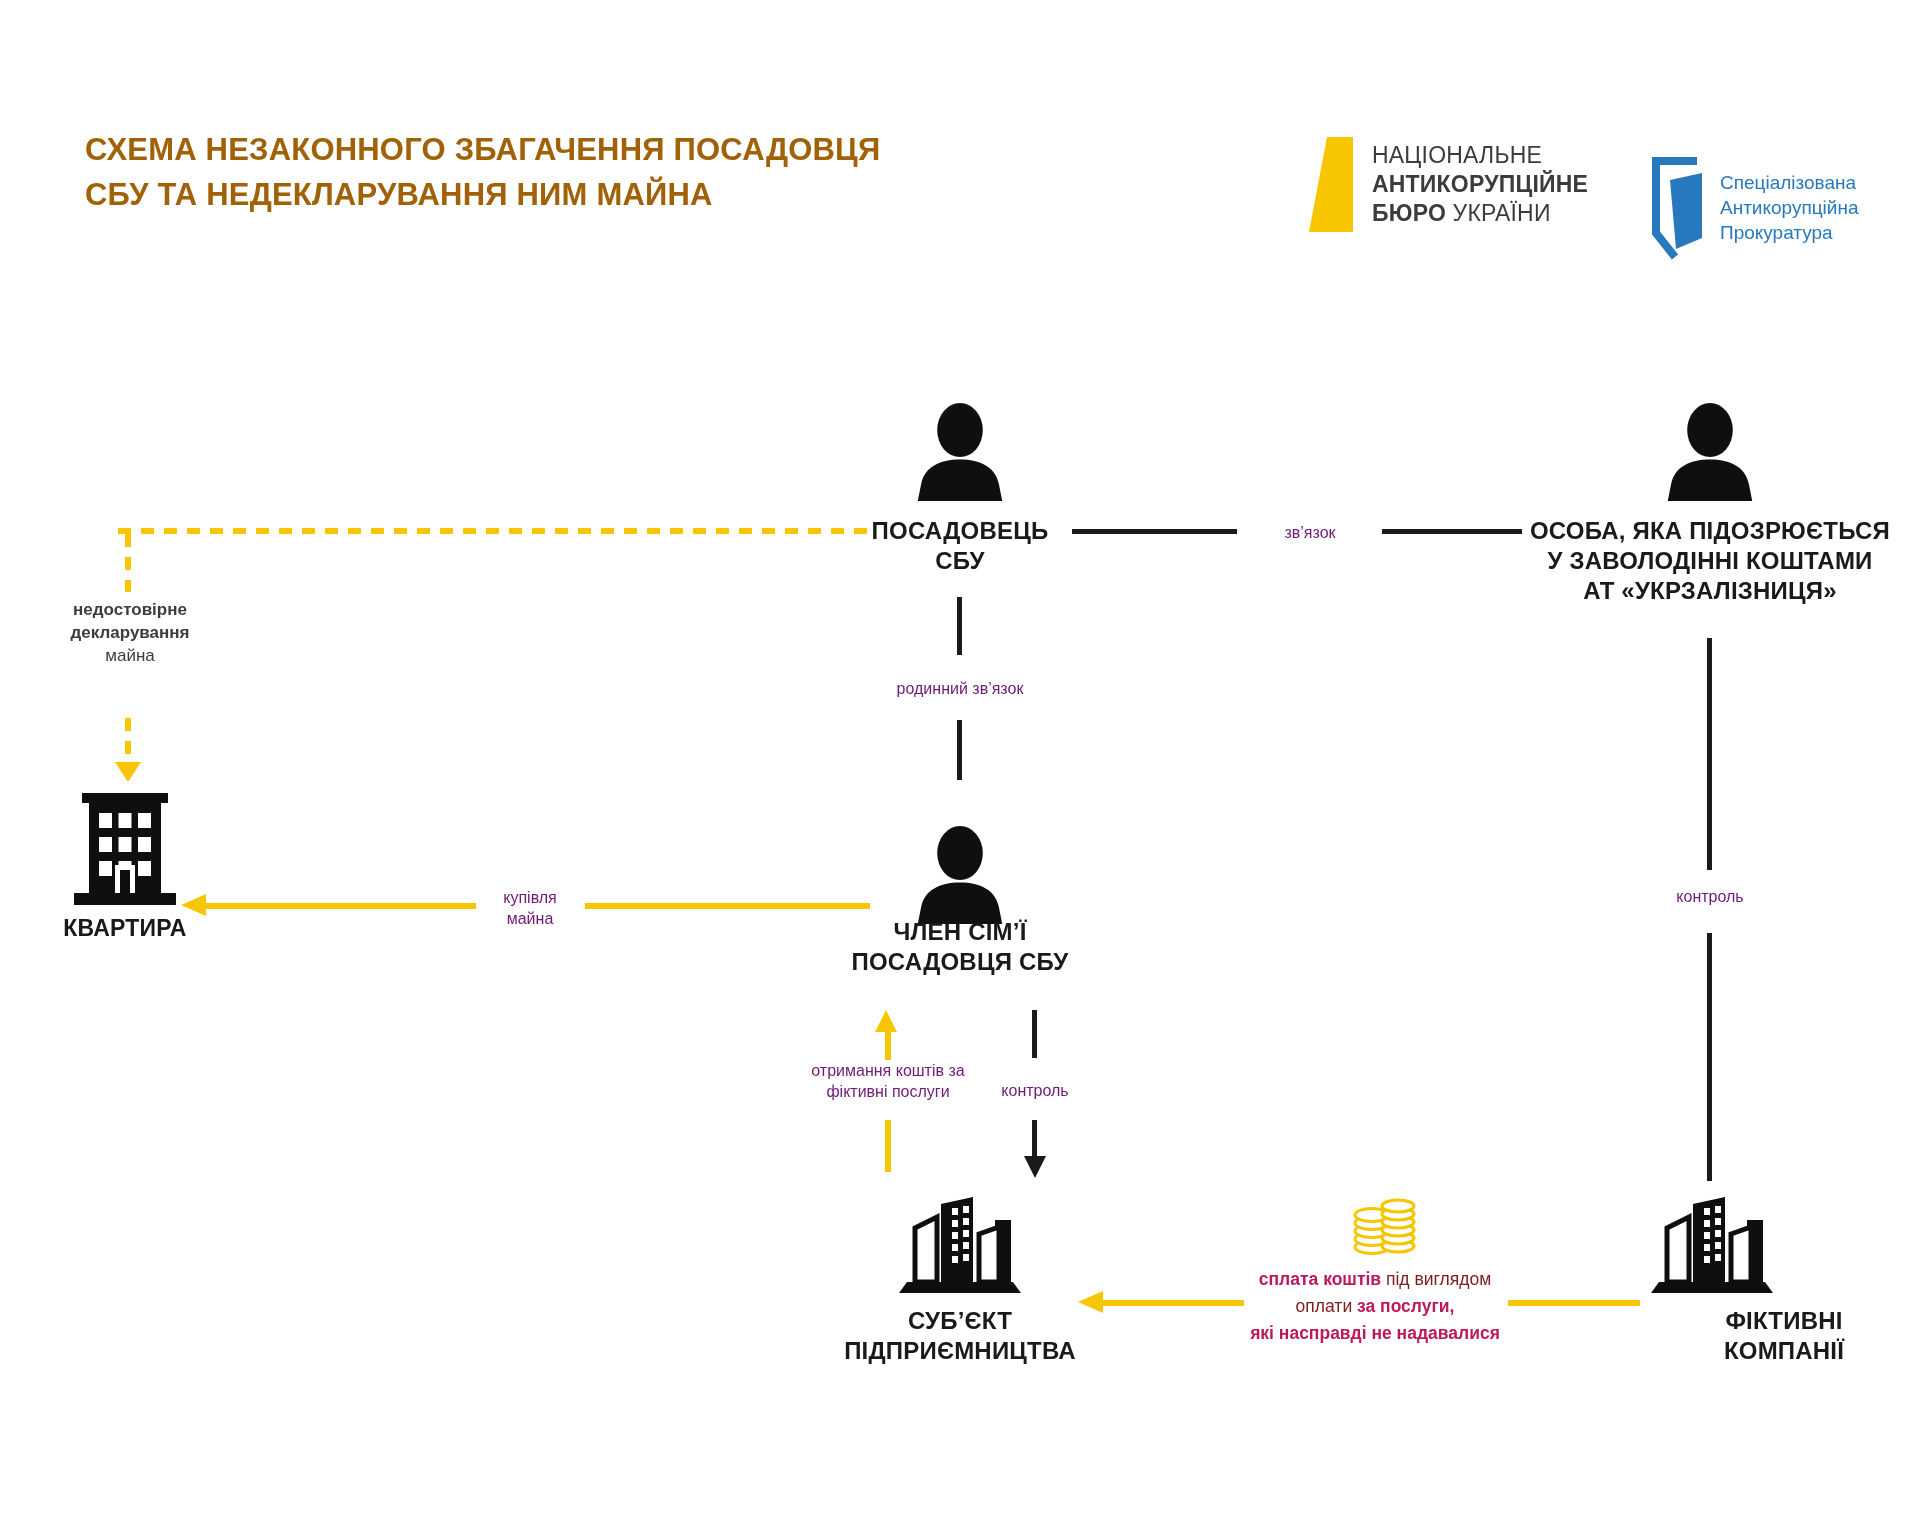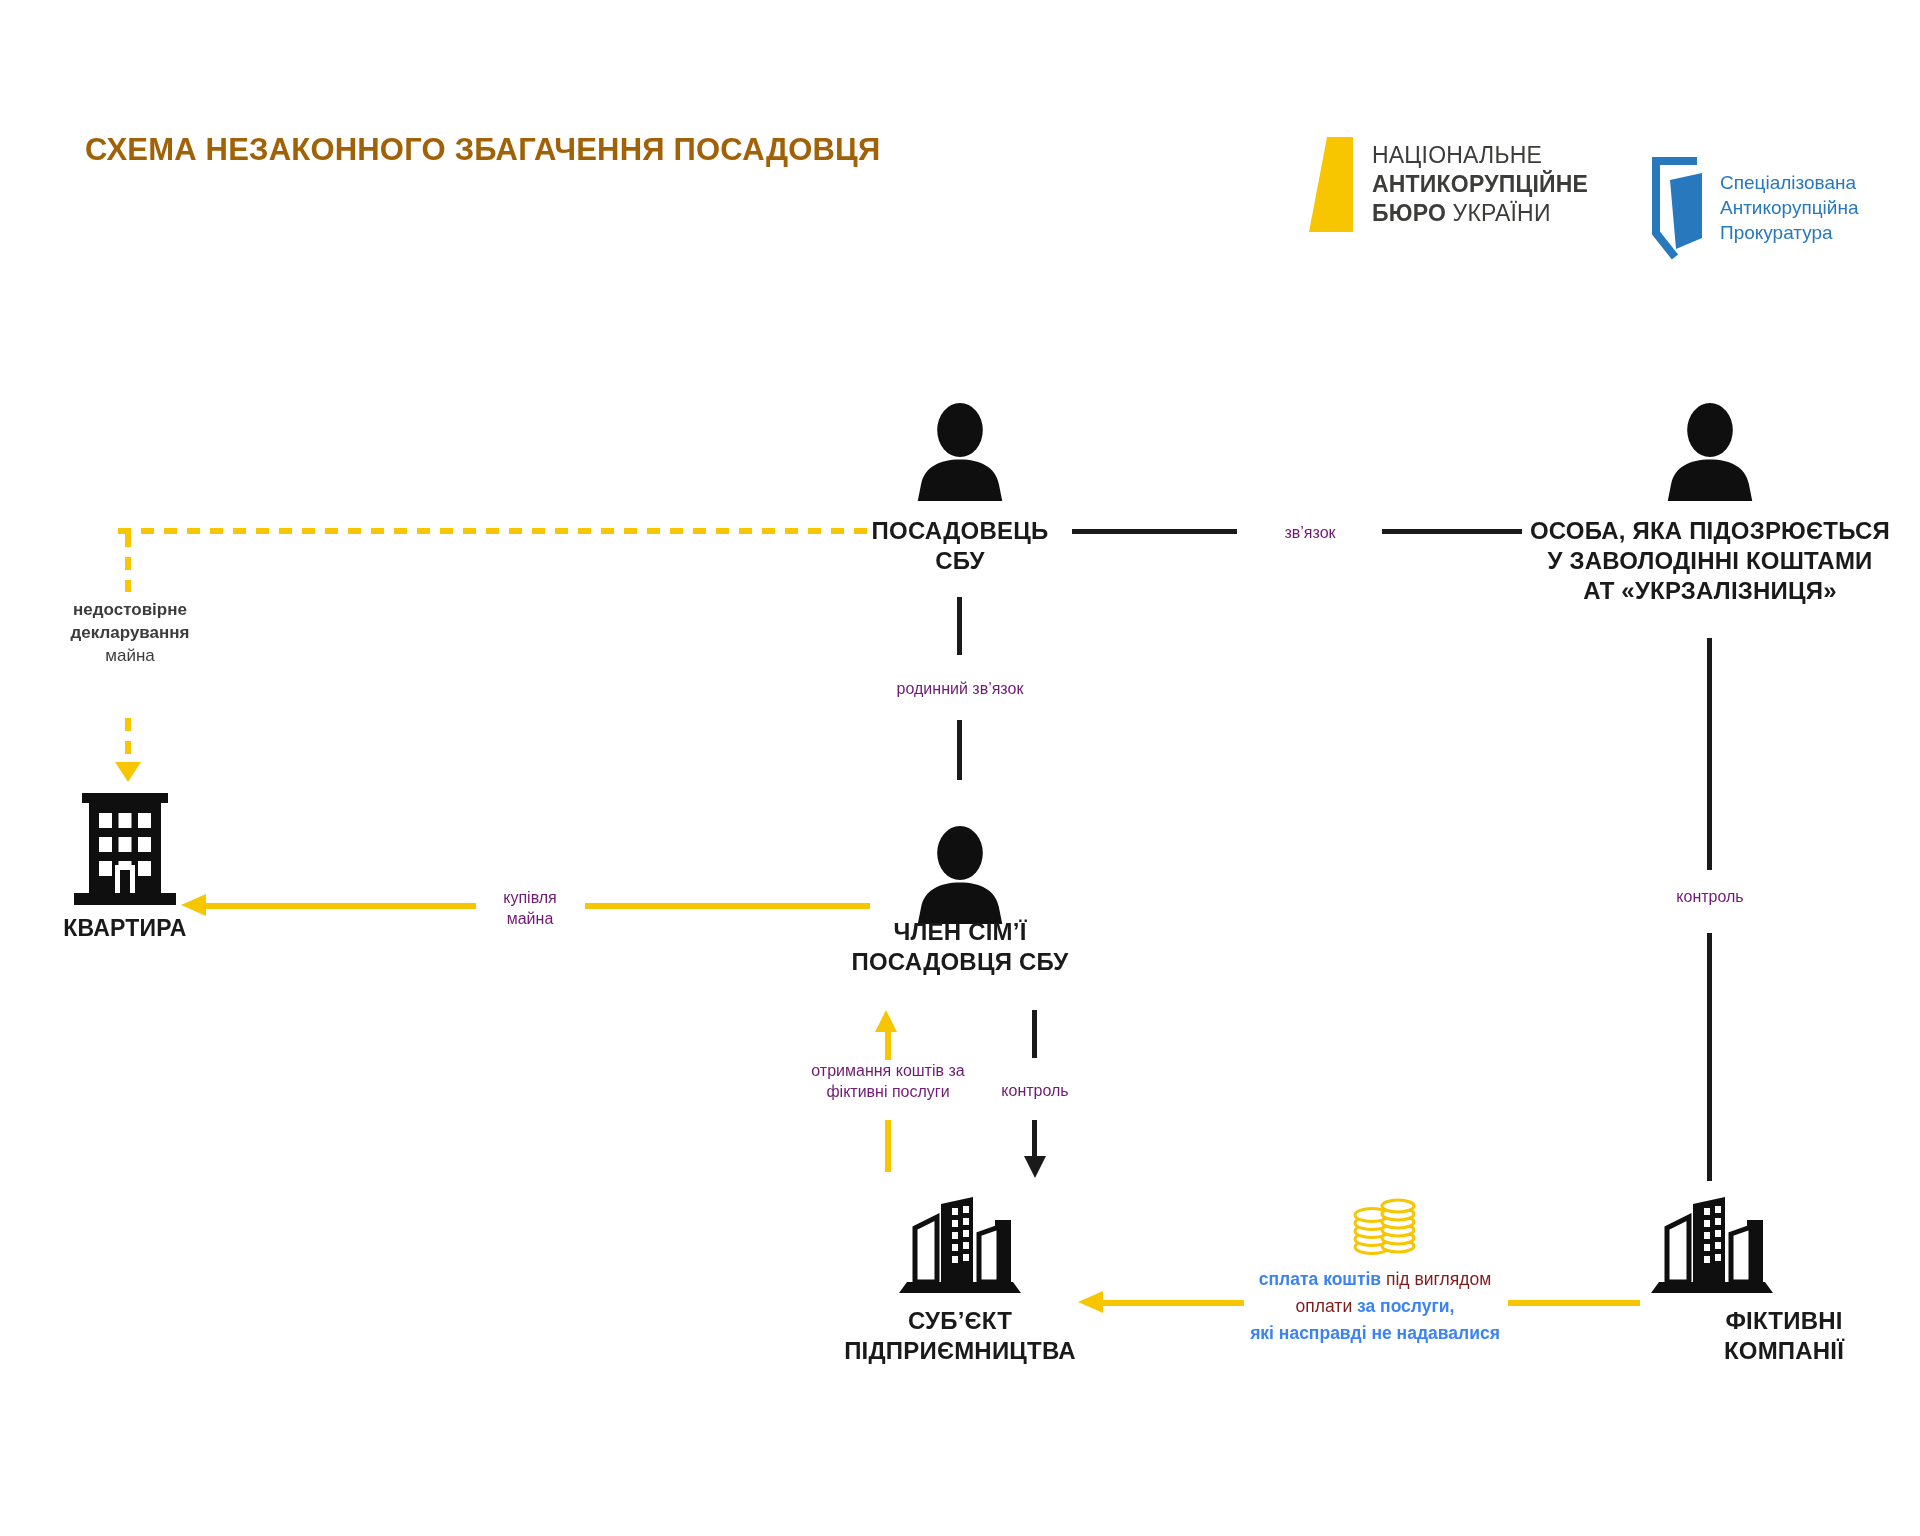--- a/index.html
+++ b/index.html
@@ -15,21 +15,21 @@
   .nabu-text .b{font-weight:bold;}
   .sap-text{font-size:19px;line-height:25px;color:#2878be;font-weight:normal;}
   
   .node-label{font-weight:bold;font-size:24px;line-height:30px;text-align:center;color:#1a1a1a;letter-spacing:0.2px;}
   .node-label.small{font-size:23px;}
   
   .edge-label{font-size:16px;line-height:21px;text-align:center;color:#701a75;}
   .decl-label{font-size:17px;line-height:23px;text-align:center;color:#3c3c3b;}
   .decl-label .b{font-weight:bold;}
   .pay-label{font-size:17.5px;line-height:27px;text-align:center;color:#1a1a1a;}
-  .pay-label .b{font-weight:bold;color:#3b82f6;}
+  .pay-label .b{font-weight:bold;color:#be185d;}
   .pay-label .l{color:#7f1d1d;}
   
   .hline{height:5px;background:#1a1a1a;}
   .vline{width:5px;background:#1a1a1a;}
   .yline-h{height:6px;background:#f7c600;}
   .yline-v{width:6px;background:#f7c600;}
   .dash-h{height:6px;background:repeating-linear-gradient(90deg,#f7c600 0 13px,transparent 13px 23px);}
   .dash-v{width:6px;background:repeating-linear-gradient(180deg,#f7c600 0 13px,transparent 13px 23px);}
   
   .ah{width:0;height:0;}
@@ -37,20 +37,21 @@
   .ah-down-y{border-left:13px solid transparent;border-right:13px solid transparent;border-top:20px solid #f7c600;}
   .ah-up-y{border-left:11px solid transparent;border-right:11px solid transparent;border-bottom:22px solid #f7c600;}
   .ah-down-k{border-left:11px solid transparent;border-right:11px solid transparent;border-top:22px solid #1a1a1a;}
   svg{display:block;}
 </style>
 </head>
 <body>
 
 <div class="abs title" style="left:85px;top:127px;">
   <div>СХЕМА НЕЗАКОННОГО ЗБАГАЧЕННЯ ПОСАДОВЦЯ</div>
+  <div>СБУ ТА НЕДЕКЛАРУВАННЯ НИМ МАЙНА</div>
 </div>
 
 <div class="abs" style="left:1309px;top:137px;">
   <svg width="48" height="95" viewBox="0 0 48 95">
     <polygon points="18,0 44,0 44,95 0,95" fill="#f7c600"></polygon>
   </svg>
 </div>
 <div class="abs nabu-text" style="left:1372px;top:141px;">
   <div>НАЦІОНАЛЬНЕ</div>
   <div class="b">АНТИКОРУПЦІЙНЕ</div>

